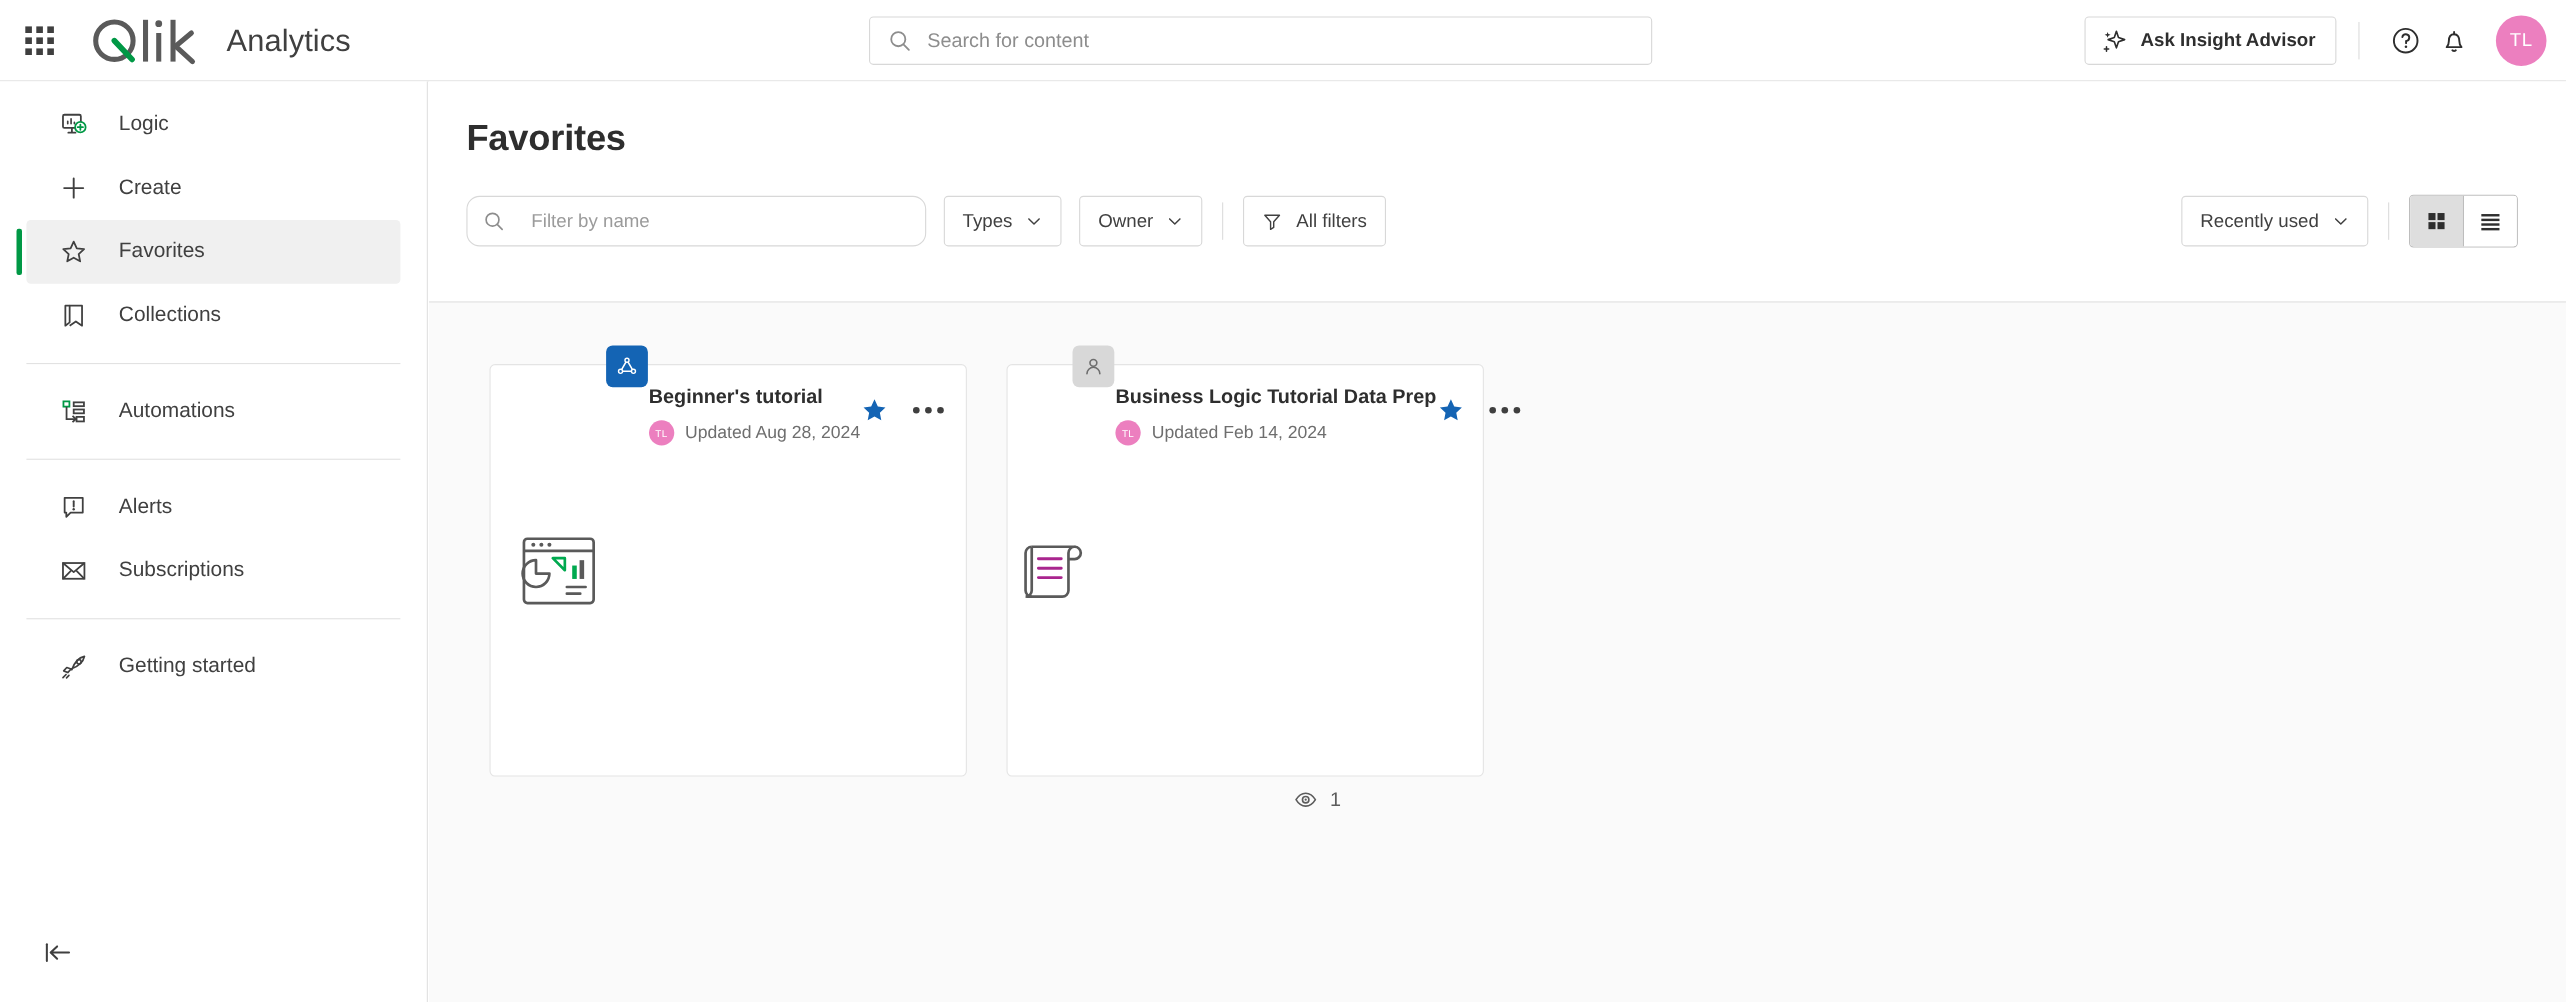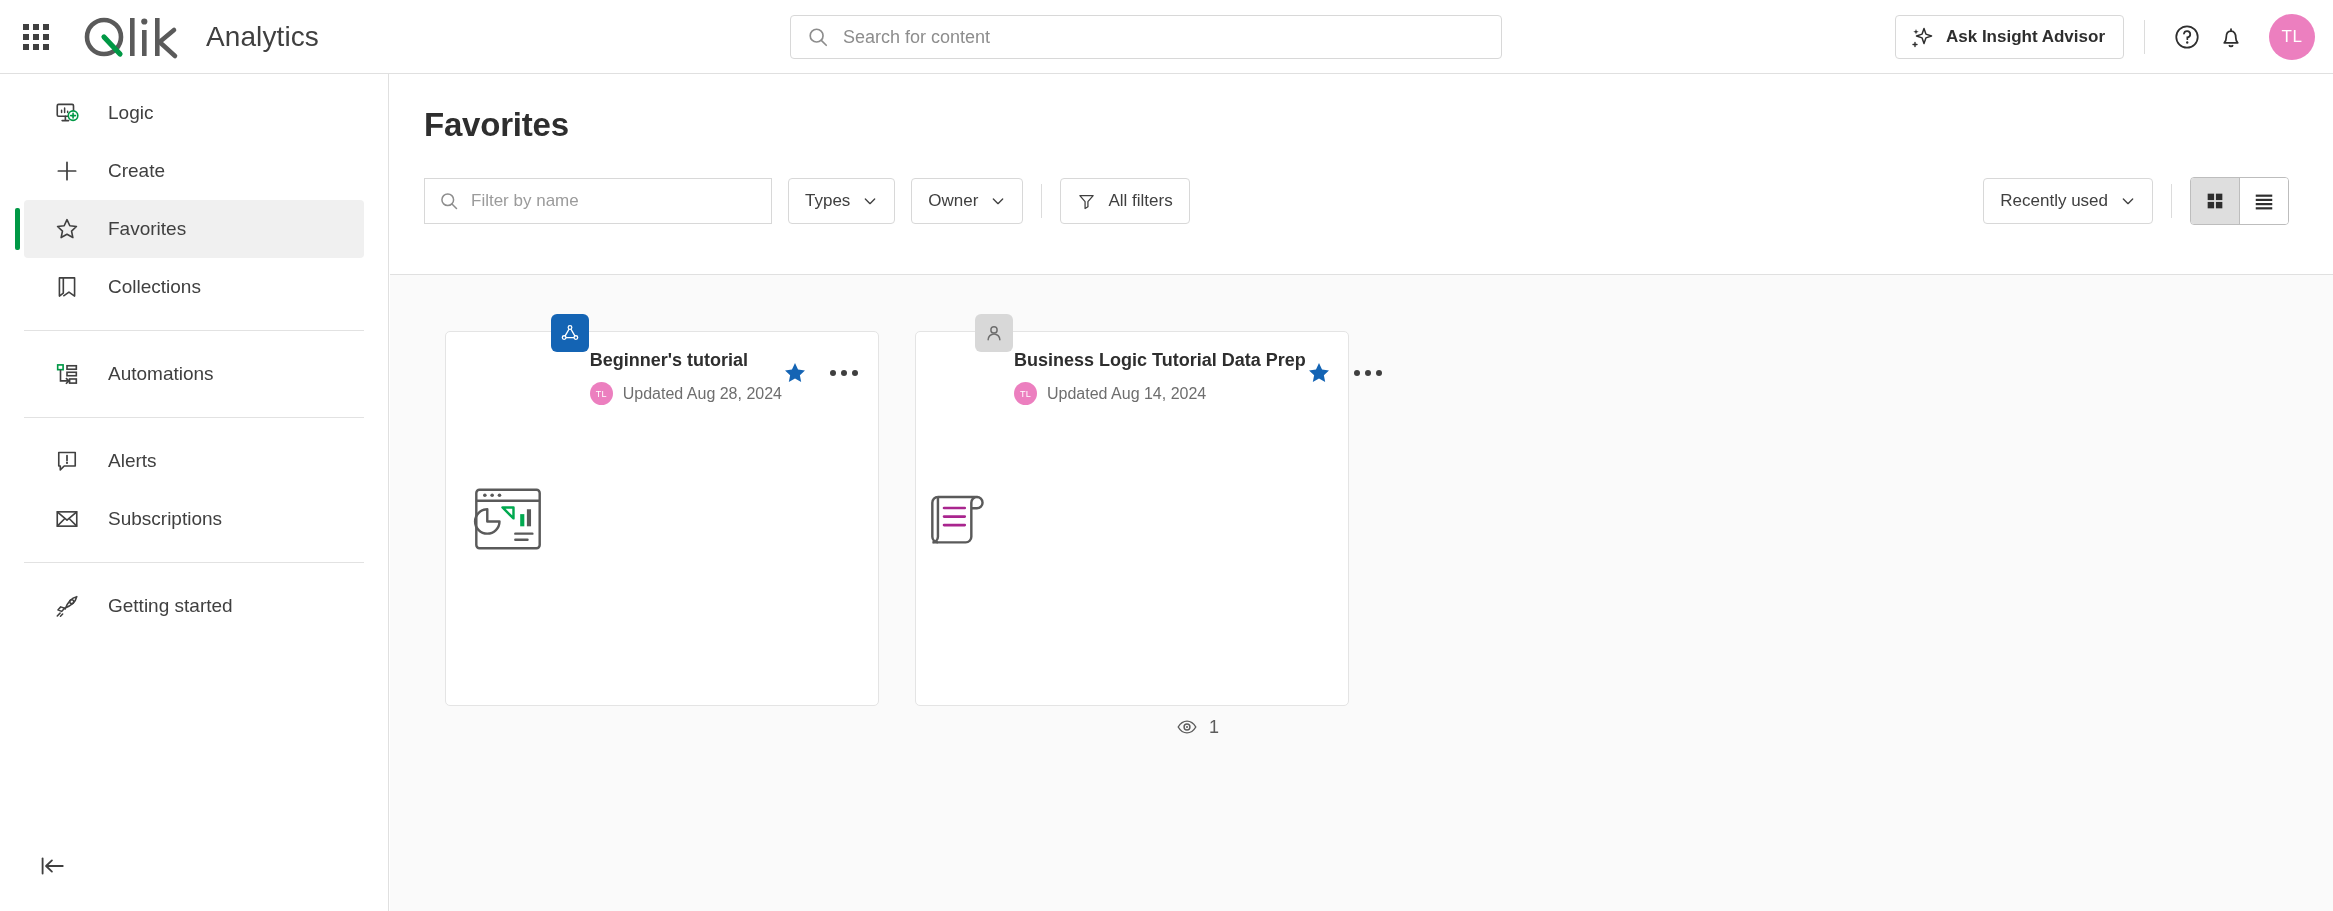--- a/index.html
+++ b/index.html
@@ -120,23 +120,23 @@
   .page-title {
     font-size: 33px; font-weight: 700; color: #2e2e2e;
     margin: 32px 0 0 34px; letter-spacing: -.2px;
   }
   .toolbar {
     margin: 34px 0 0 34px; height: 46px;
     display: flex; align-items: center; gap: 16px;
     padding-right: 44px;
   }
   .filter-input {
-    width: 348px; height: 46px;
-    border: 1px solid #d8d8d8; border-radius: 0; background: #fff;
-    display: flex; align-items: center; padding: 0 14px;
+    width: 418px; height: 46px;
+    border: 1px solid #d8d8d8; border-radius: 12px; background: #fff;
+    display: flex; align-items: center; padding: 0 14px; gap: 12px;
   }
   .filter-input input {
     border: 0; outline: 0; background: transparent; flex: 1; height: 100%;
     font-family: "Liberation Sans", sans-serif; font-size: 17px; color: #404040;
     margin-left: 12px;
   }
   .filter-input input::placeholder { color: #9b9b9b; }
   .pill {
     height: 46px; border: 1px solid #d8d8d8; border-radius: 4px; background: #fff;
     display: flex; align-items: center; gap: 12px; padding: 0 16px; cursor: pointer;
@@ -523,21 +523,21 @@
             </svg>
           </div>
         </div>
         <div class="card-foot">
           <div>
             <div class="card-name">Business Logic Tutorial Data Prep</div>
             <div class="card-meta">
               <div class="mini-avatar">
                 <span>TL</span>
               </div>
-              <div class="card-date">Updated Aug 14, 2024</div>
+              <div class="card-date">Updated Feb 14, 2024</div>
             </div>
           </div>
           <div class="card-actions">
             <div class="star-btn">
               <svg width="26" height="26" viewBox="0 0 24 24">
                 <path d="M12 2.8 l2.8 6 6.4.8 -4.7 4.4 1.2 6.3 -5.7-3.2 -5.7 3.2 1.2-6.3 -4.7-4.4 6.4-.8 Z" fill="#1464b4"></path>
               </svg>
             </div>
             <div class="more-btn">
               <div class="dots">

